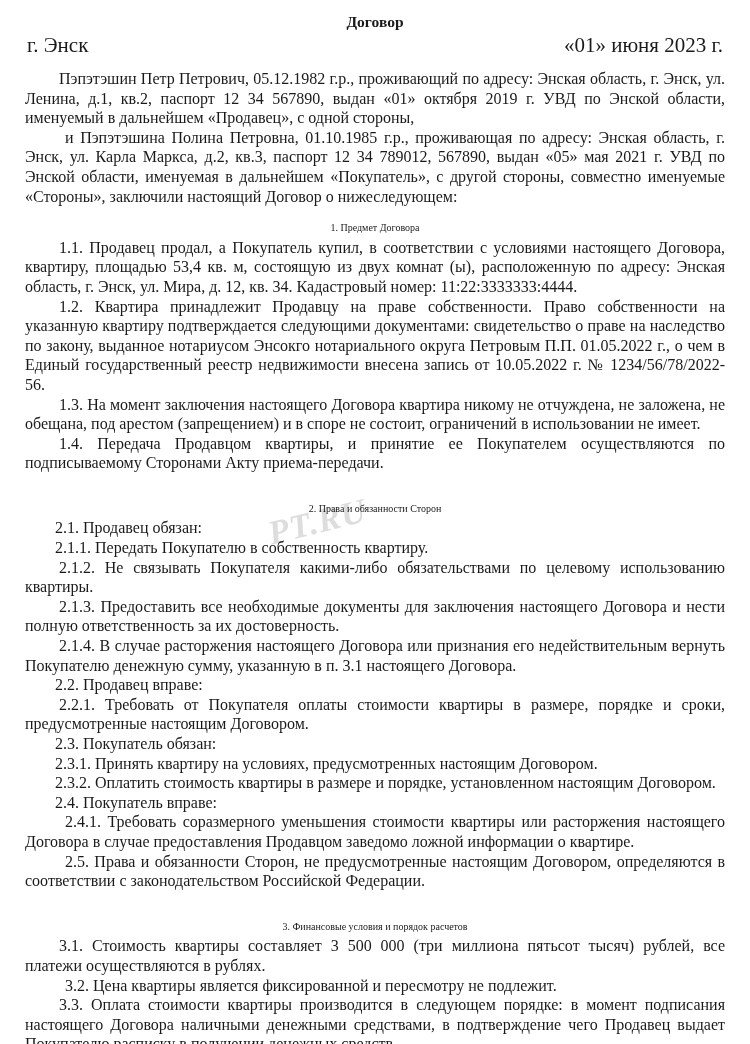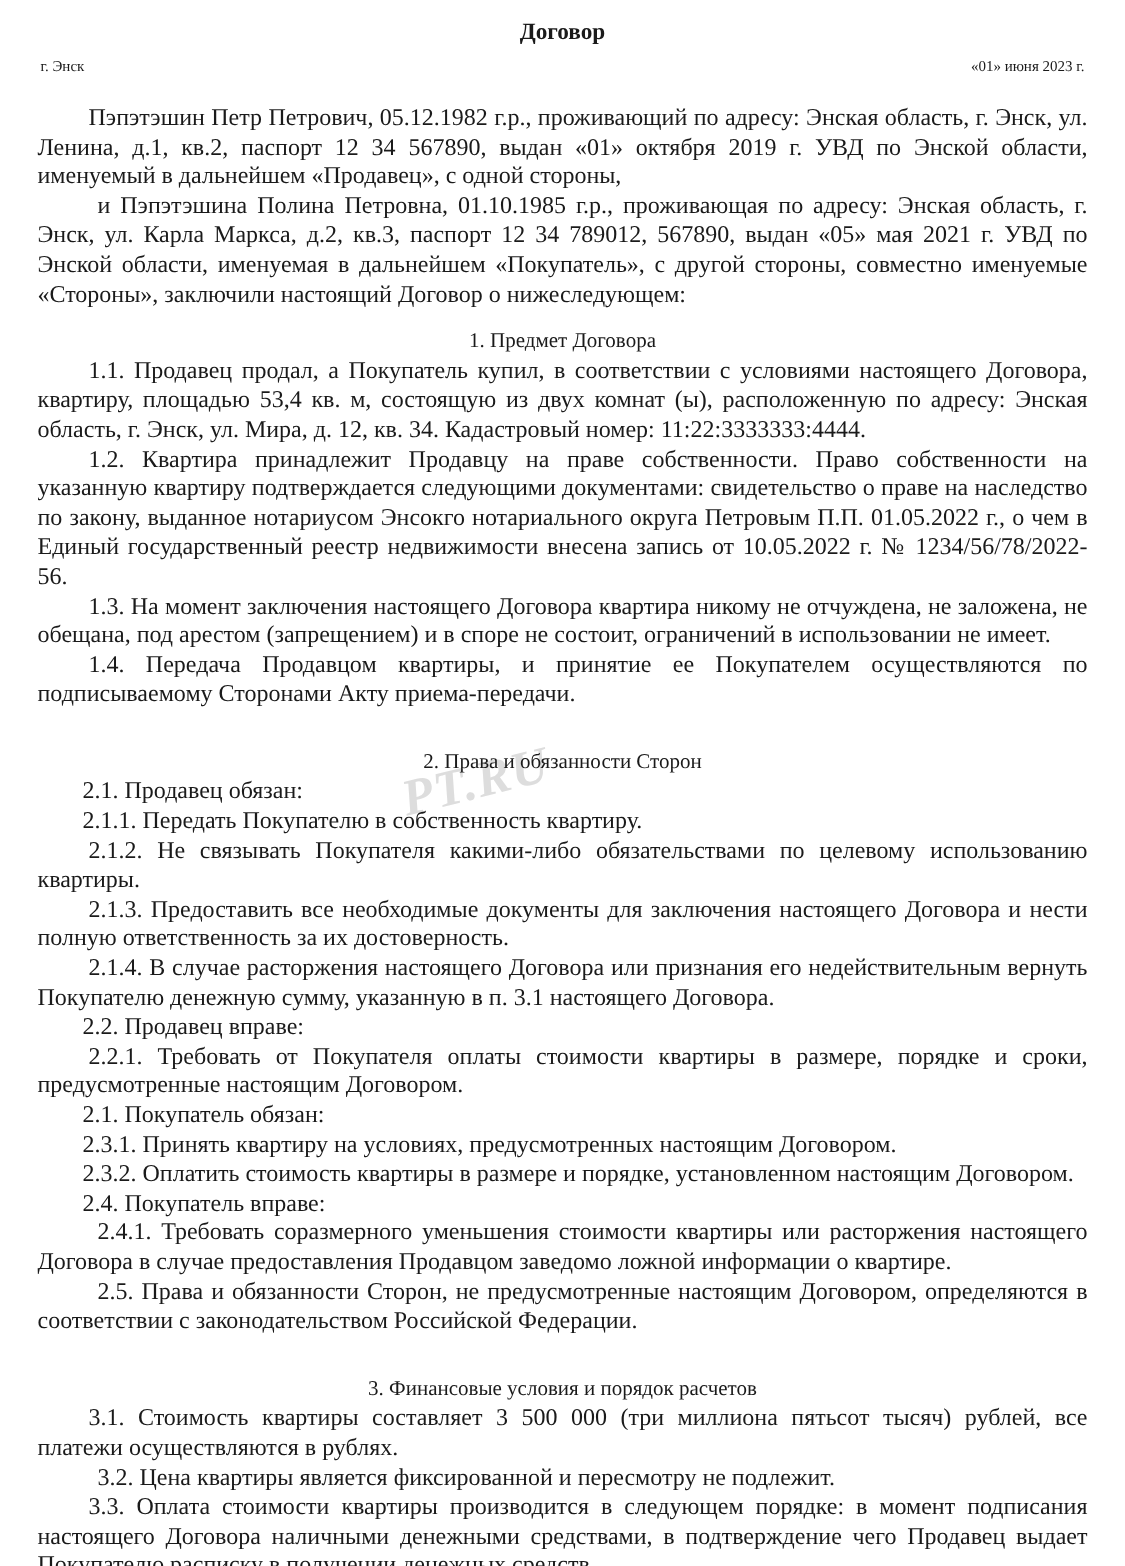--- a/index.html
+++ b/index.html
@@ -55,21 +55,21 @@
     margin: 4px;
   }
   .doc-title.line2 {
     margin-bottom: 13px;
   }
 
   .placeline {
     display: flex;
     justify-content: space-between;
     align-items: baseline;
-    font-size: 10px;
+    font-size: 21px;
     line-height: 20px;
     margin-bottom: 14px;
   }
   .placeline .city { padding-left: 2px; }
   .placeline .date { padding-right: 2px; }
 
   p.para {
     margin: 0;
     text-align: justify;
     text-justify: inter-word;
@@ -78,21 +78,21 @@
     text-indent: 34px;
     hyphens: none;
   }
   p.para.tight  { text-indent: 30px; }
   p.para.wide   { text-indent: 40px; }
 
   h2.section {
     margin: 0;
     text-align: center;
     font-weight: normal;
-    font-size: 14px;
+    font-size: 10px;
     line-height: 19.6px;
   }
   .gap-m  { height: 12px; }
   .gap-xl { height: 26px; }
 </style>
 </head>
 <body>
 
 <div id="page">
 
@@ -121,21 +121,21 @@
     <div class="gap-xl"></div>
 
     <h2 class="section">2. Права и обязанности Сторон</h2>
     <p class="para tight">2.1. Продавец обязан:</p>
     <p class="para tight">2.1.1. Передать Покупателю в собственность квартиру.</p>
     <p class="para">2.1.2.  Не  связывать  Покупателя  какими-либо  обязательствами  по  целевому  использованию квартиры.</p>
     <p class="para">2.1.3. Предоставить все необходимые документы для заключения настоящего Договора и нести полную ответственность за их достоверность.</p>
     <p class="para">2.1.4. В случае расторжения настоящего Договора или признания его недействительным вернуть Покупателю денежную сумму, указанную в п. 3.1 настоящего Договора.</p>
     <p class="para tight">2.2. Продавец вправе:</p>
     <p class="para">2.2.1.  Требовать  от  Покупателя  оплаты  стоимости  квартиры  в  размере,  порядке  и  сроки, предусмотренные настоящим Договором.</p>
-    <p class="para tight">2.1. Покупатель обязан:</p>
+    <p class="para tight">2.3. Покупатель обязан:</p>
     <p class="para tight">2.3.1. Принять квартиру на условиях, предусмотренных настоящим Договором.</p>
     <p class="para tight">2.3.2. Оплатить стоимость квартиры в размере и порядке, установленном настоящим Договором.</p>
     <p class="para tight">2.4. Покупатель вправе:</p>
     <p class="para wide">2.4.1.  Требовать  соразмерного  уменьшения  стоимости  квартиры  или  расторжения  настоящего Договора в случае предоставления Продавцом заведомо ложной информации о квартире.</p>
     <p class="para wide">2.5.  Права  и  обязанности  Сторон,  не  предусмотренные  настоящим  Договором,  определяются  в соответствии с законодательством Российской Федерации.</p>
 
     <div class="gap-xl"></div>
 
     <h2 class="section">3. Финансовые условия и порядок расчетов</h2>
     <p class="para">3.1. Стоимость квартиры составляет 3 500 000 (три миллиона пятьсот тысяч) рублей, все платежи осуществляются в рублях.</p>

